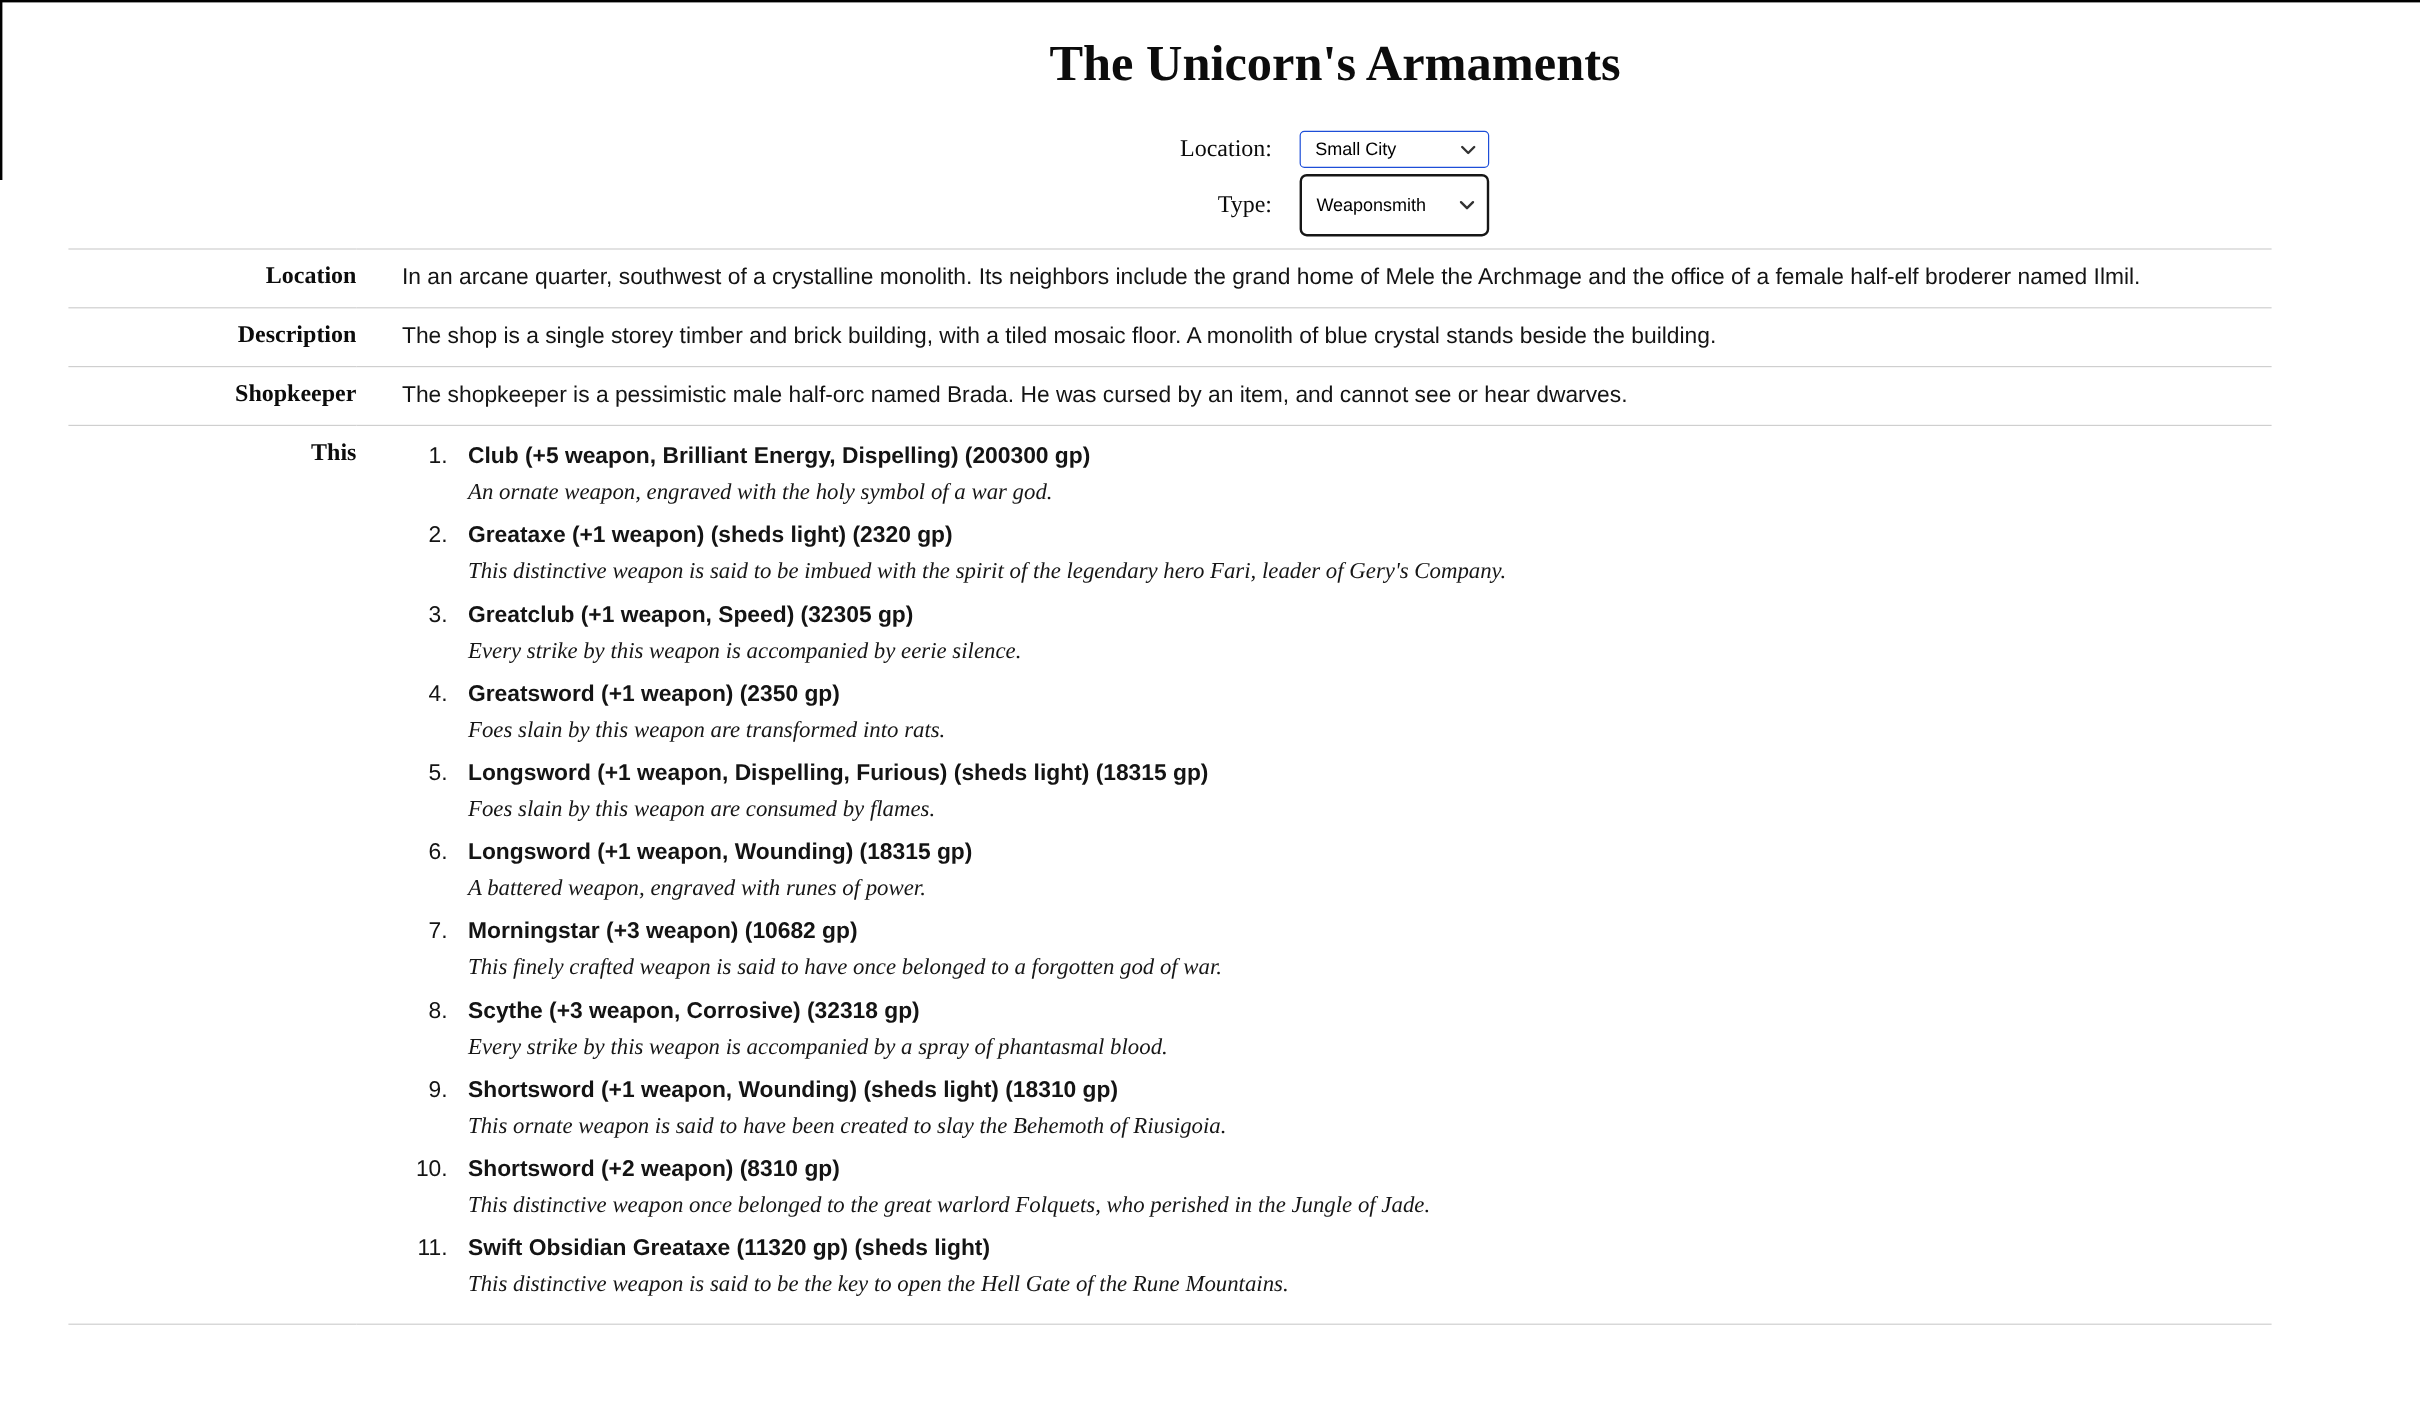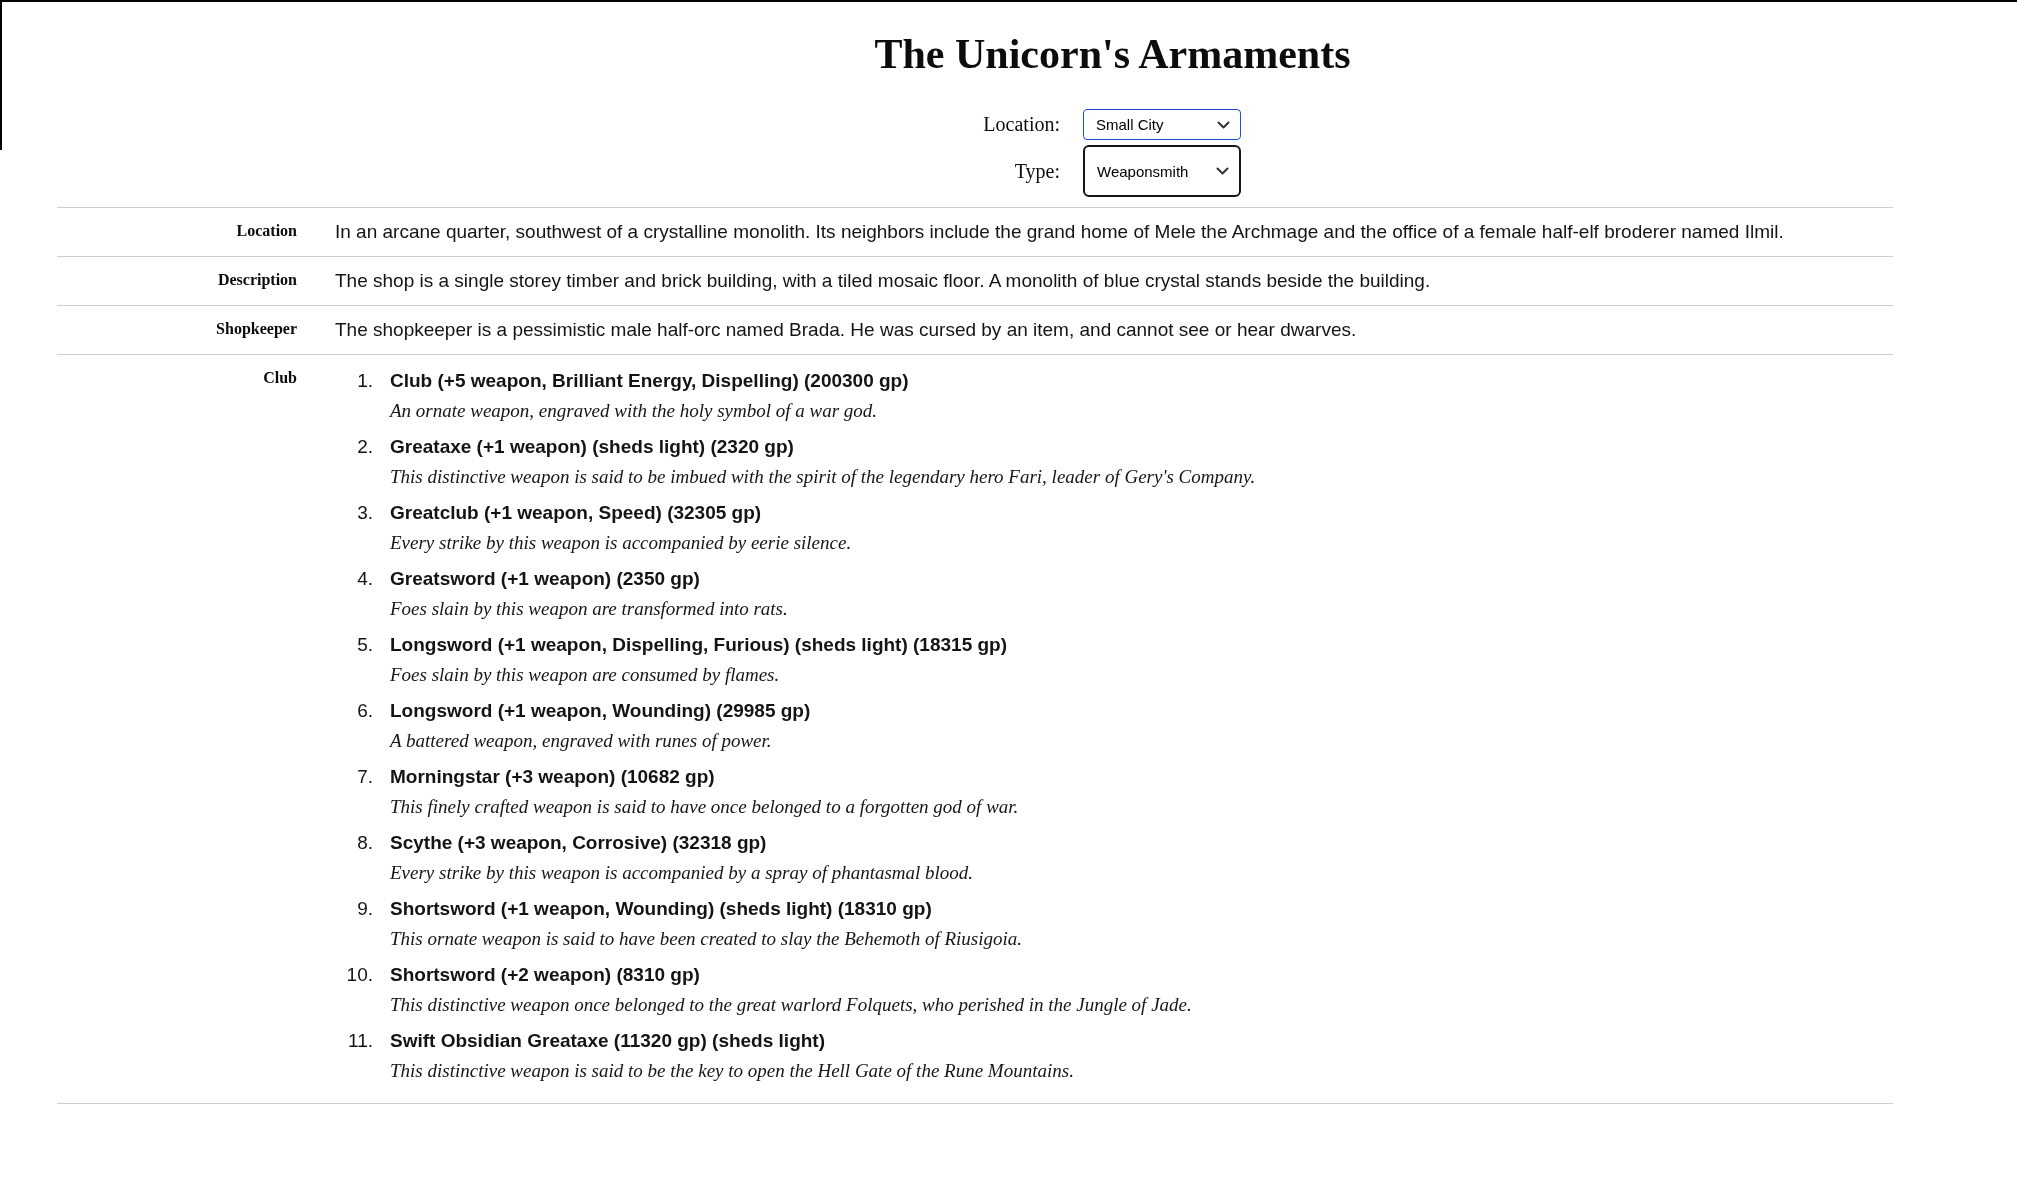--- a/index.html
+++ b/index.html
@@ -79,21 +79,21 @@
     border-top: 1px solid #cfcfcf;
   }
   table.details tr { border-bottom: 1px solid #cfcfcf; }
   table.details th {
     width: 240px;
     vertical-align: top;
     text-align: right;
     padding: 9px 0 11px 0;
     font-family: "Liberation Serif", serif;
     font-weight: bold;
-    font-size: 16px;
+    font-size: 20px;
     line-height: 27px;
     color: #0c0c0c;
     white-space: nowrap;
   }
   table.details td {
     vertical-align: top;
     padding: 11px 0 11px 38px;
     font-size: 19px;
     line-height: 26px;
     color: #141414;
@@ -174,21 +174,21 @@
           <div class="row-text">The shop is a single storey timber and brick building, with a tiled mosaic floor. A monolith of blue crystal stands beside the building.</div>
         </td>
   </tr>
   <tr>
     <th>Shopkeeper</th>
     <td>
           <div class="row-text">The shopkeeper is a pessimistic male half-orc named Brada. He was cursed by an item, and cannot see or hear dwarves.</div>
         </td>
   </tr>
   <tr>
-    <th>Club</th>
+    <th>This</th>
     <td class="items-cell">
       <ol class="items" id="items-list">
   <li>
     <span class="item-num">1.</span>
     <div class="item-body">
       <div class="item-name">Club (+5 weapon, Brilliant Energy, Dispelling) (200300 gp)</div>
       <div class="item-desc">An ornate weapon, engraved with the holy symbol of a war god.</div>
     </div>
   </li>
 
@@ -220,21 +220,21 @@
     <span class="item-num">5.</span>
     <div class="item-body">
       <div class="item-name">Longsword (+1 weapon, Dispelling, Furious) (sheds light) (18315 gp)</div>
       <div class="item-desc">Foes slain by this weapon are consumed by flames.</div>
     </div>
   </li>
 
   <li>
     <span class="item-num">6.</span>
     <div class="item-body">
-      <div class="item-name">Longsword (+1 weapon, Wounding) (29985 gp)</div>
+      <div class="item-name">Longsword (+1 weapon, Wounding) (18315 gp)</div>
       <div class="item-desc">A battered weapon, engraved with runes of power.</div>
     </div>
   </li>
 
   <li>
     <span class="item-num">7.</span>
     <div class="item-body">
       <div class="item-name">Morningstar (+3 weapon) (10682 gp)</div>
       <div class="item-desc">This finely crafted weapon is said to have once belonged to a forgotten god of war.</div>
     </div>

